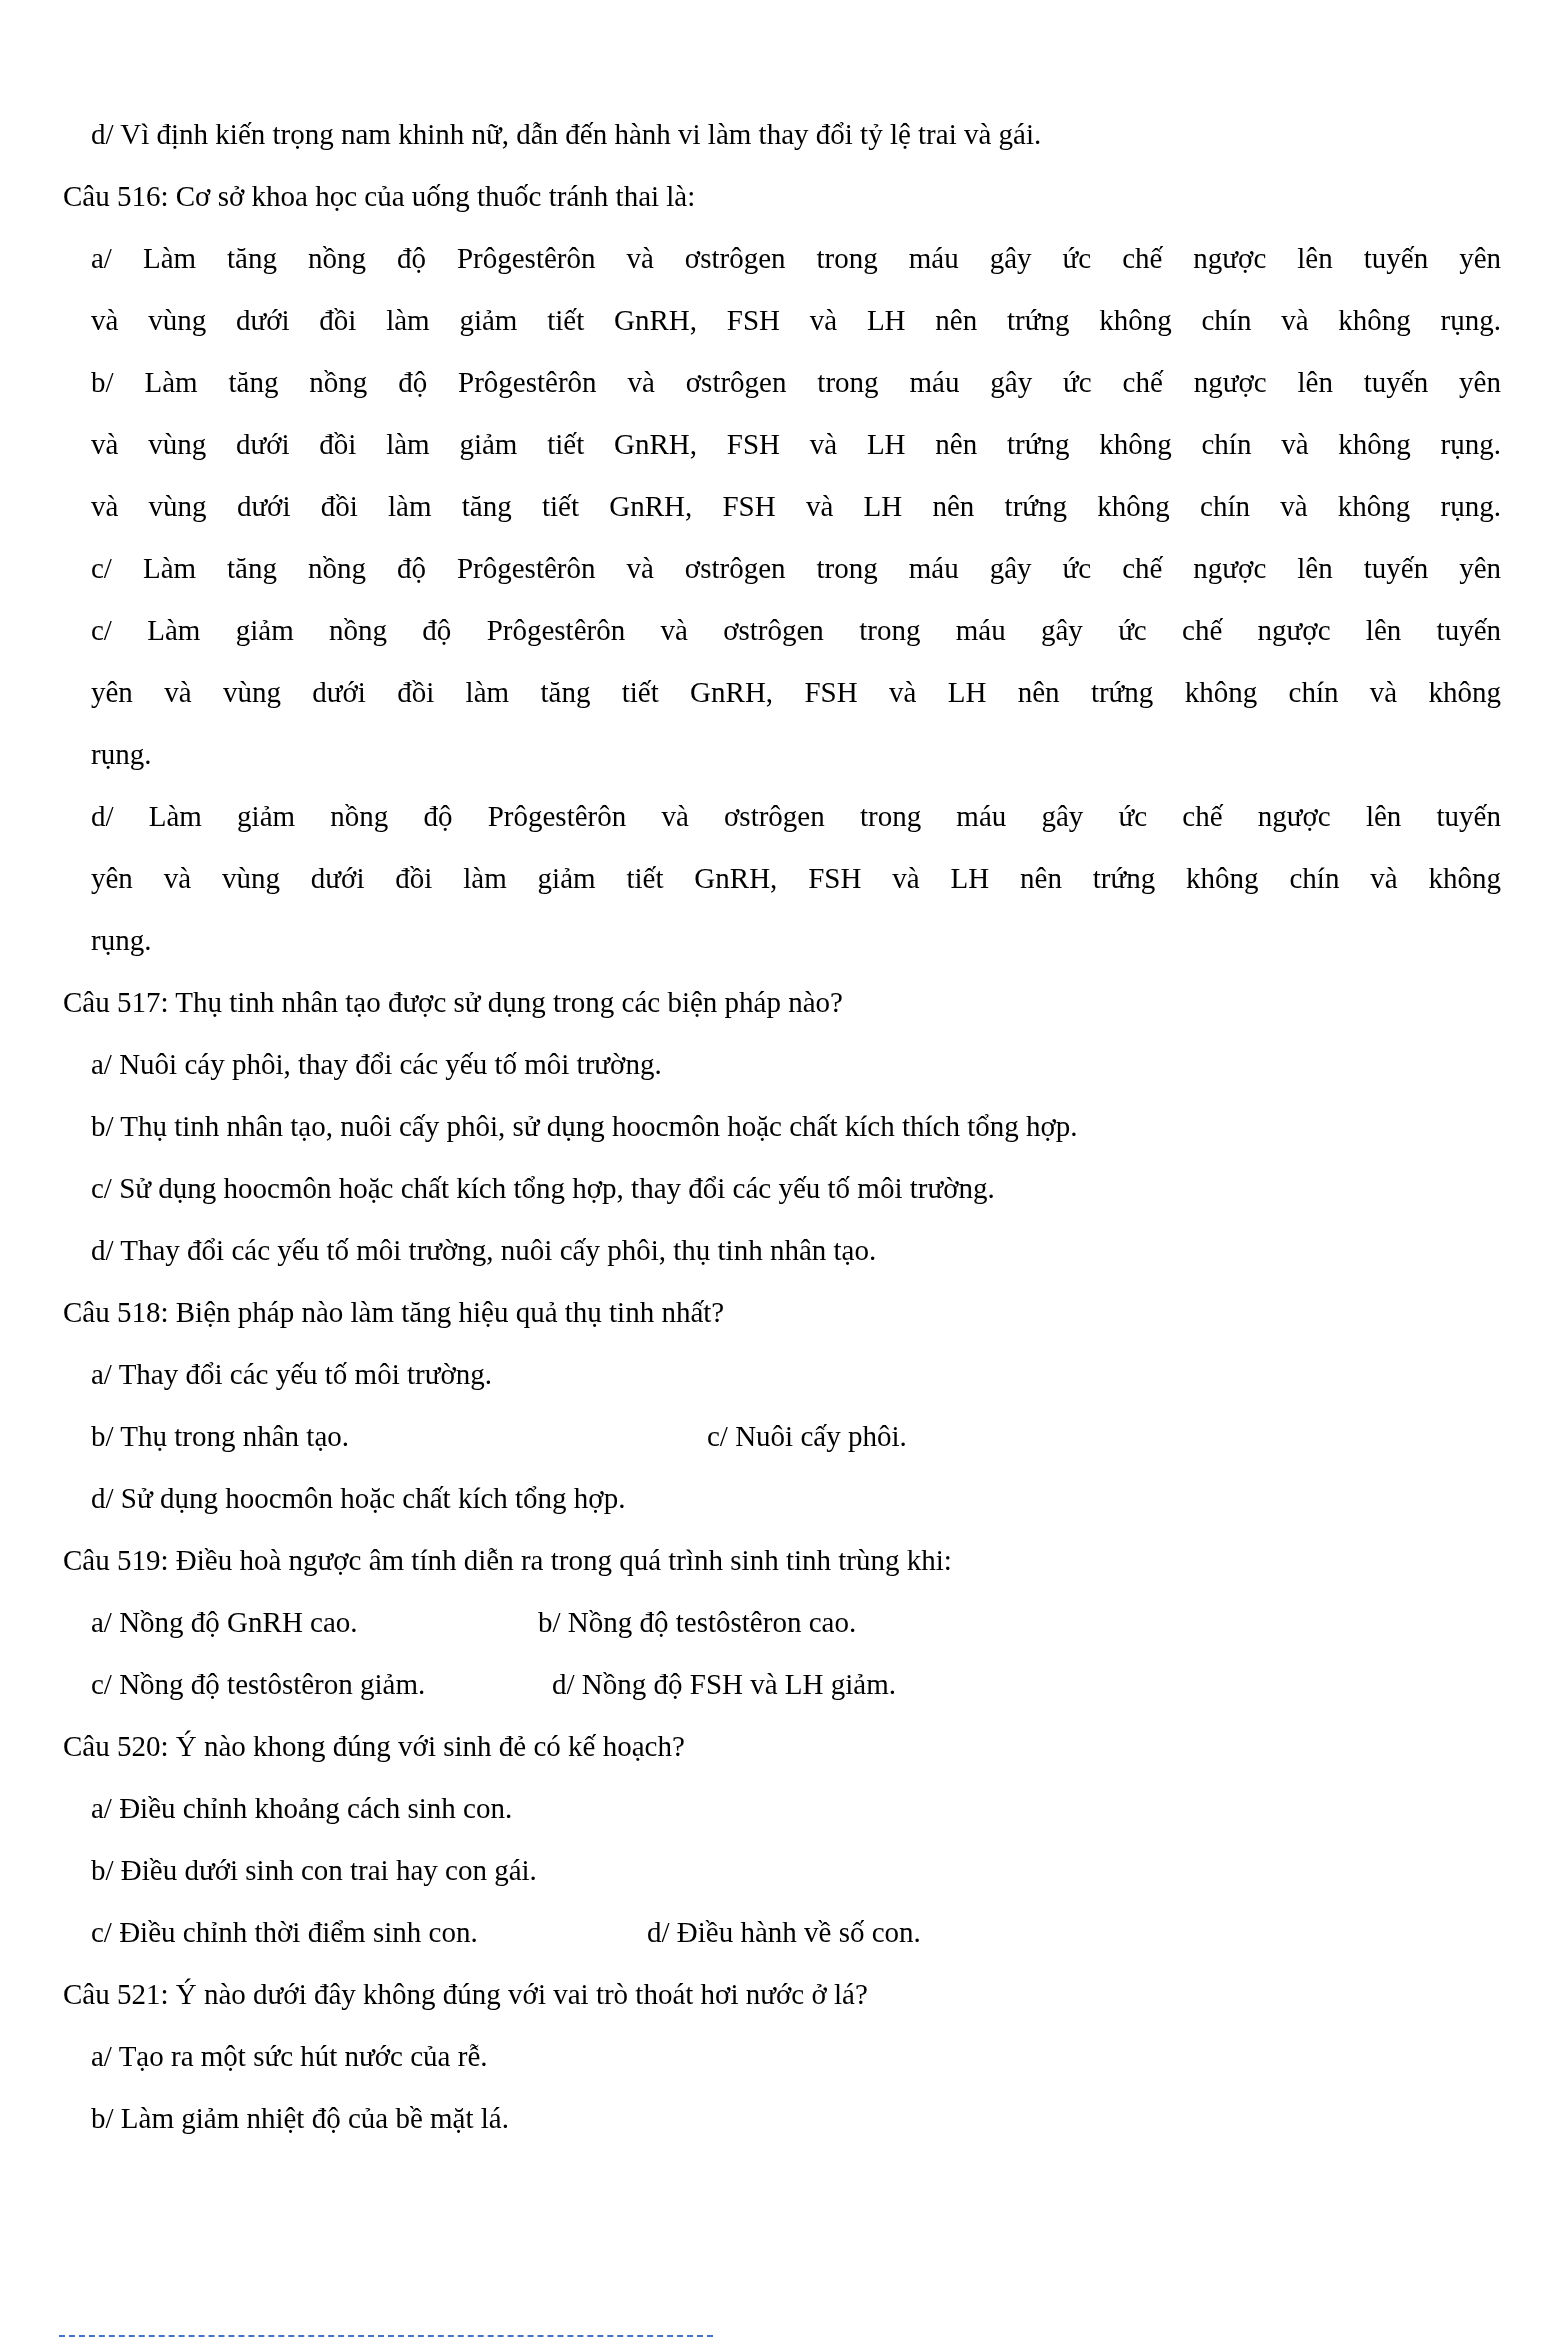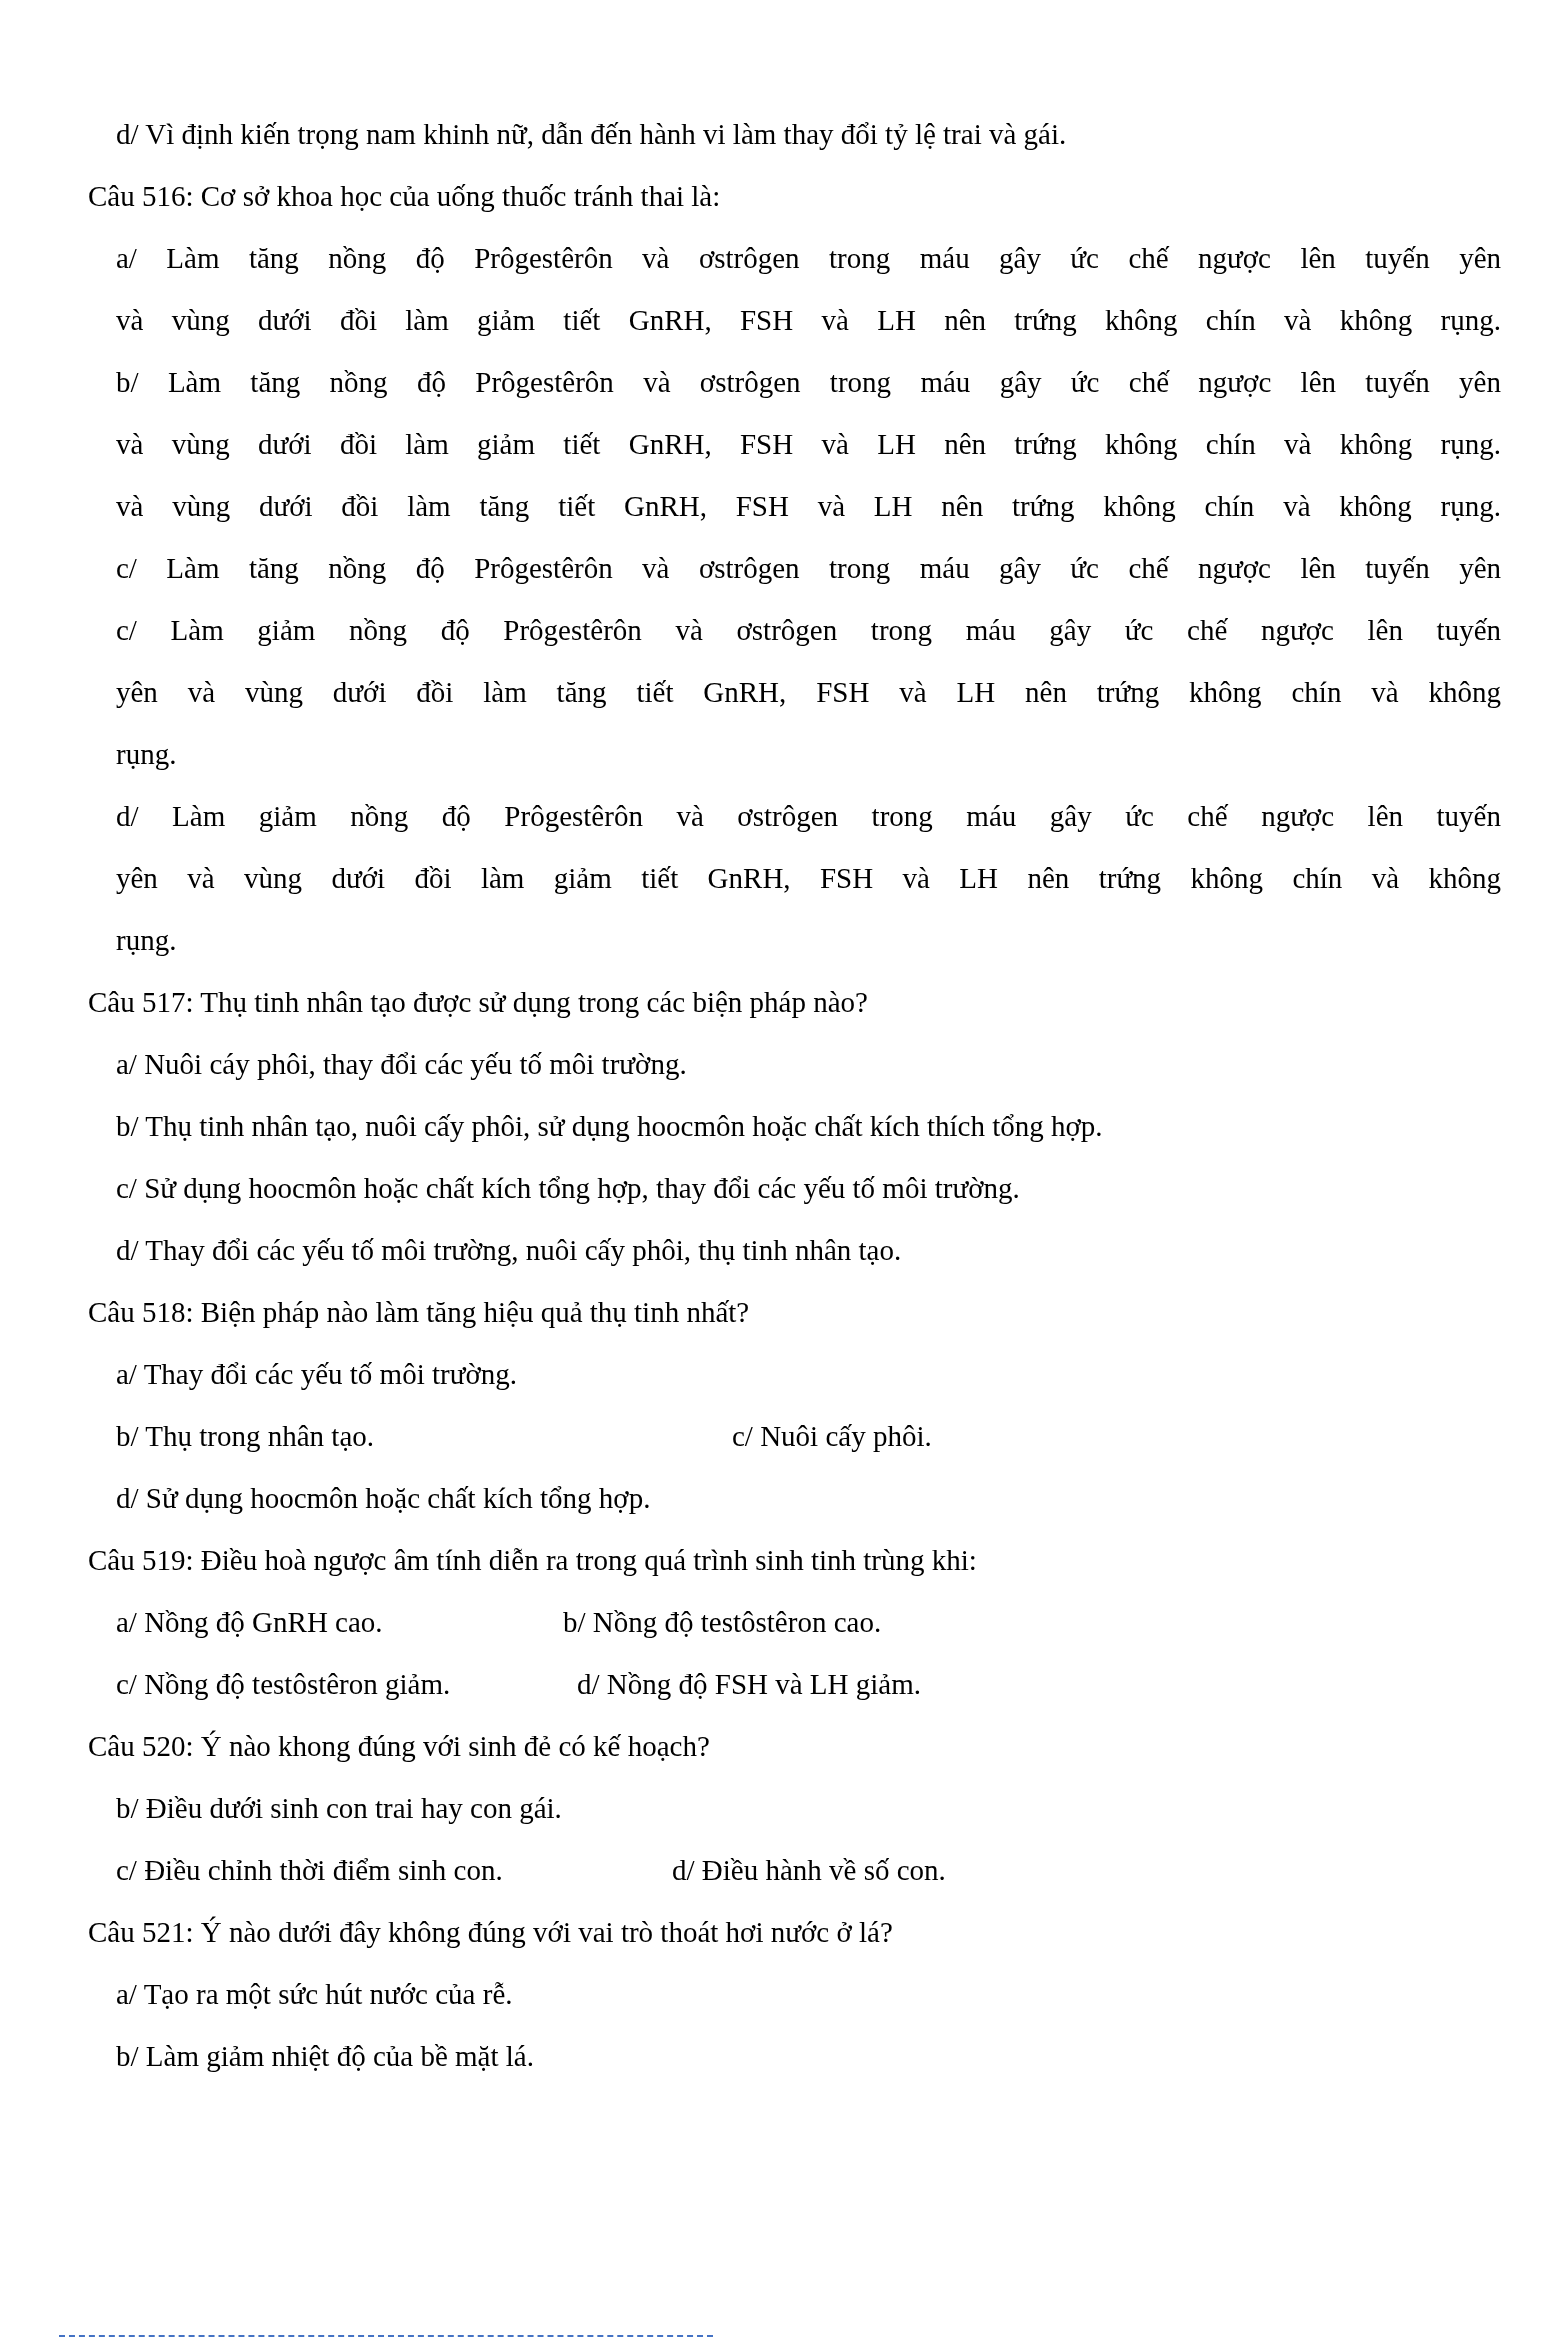--- a/index.html
+++ b/index.html
@@ -7,21 +7,22 @@
     width: 1562px;
     height: 2342px;
     background: #ffffff;
     color: #000000;
     font-family: "Liberation Serif", "DejaVu Serif", serif;
     font-size: 29px;
     position: relative;
     overflow: hidden;
   }
   .doc {
-    padding: 103px 61px 0 88px;
+    padding: 103px 61px 0 39px;
+    margin-left: 24px;
   }
   .ln {
     line-height: 62px;
     min-height: 62px;
     white-space: normal;
   }
   
   .o { padding-left: 28px; }
   
   .j {
@@ -81,20 +82,21 @@
 
   <div class="ln">Câu 519: Điều hoà ngược âm tính diễn ra trong quá trình sinh tinh trùng khi:</div>
   <div class="ln o cols w519a">
     <span class="c1">a/ Nồng độ GnRH cao.</span><span>b/ Nồng độ testôstêron cao.</span>
   </div>
   <div class="ln o cols w519c">
     <span class="c1">c/ Nồng độ testôstêron giảm.</span><span>d/ Nồng độ FSH và LH giảm.</span>
   </div>
 
   <div class="ln">Câu 520: Ý nào khong đúng với sinh đẻ có kế hoạch?</div>
+  <div class="ln o">a/ Điều chỉnh khoảng cách sinh con.</div>
   <div class="ln o">b/ Điều dưới sinh con trai hay con gái.</div>
   <div class="ln o cols w520c">
     <span class="c1">c/ Điều chỉnh thời điểm sinh con.</span><span>d/ Điều hành về số con.</span>
   </div>
 
   <div class="ln">Câu 521: Ý nào dưới đây không đúng với vai trò thoát hơi nước ở lá?</div>
   <div class="ln o">a/ Tạo ra một sức hút nước của rễ.</div>
   <div class="ln o">b/ Làm giảm nhiệt độ của bề mặt lá.</div>
 
 </div>

